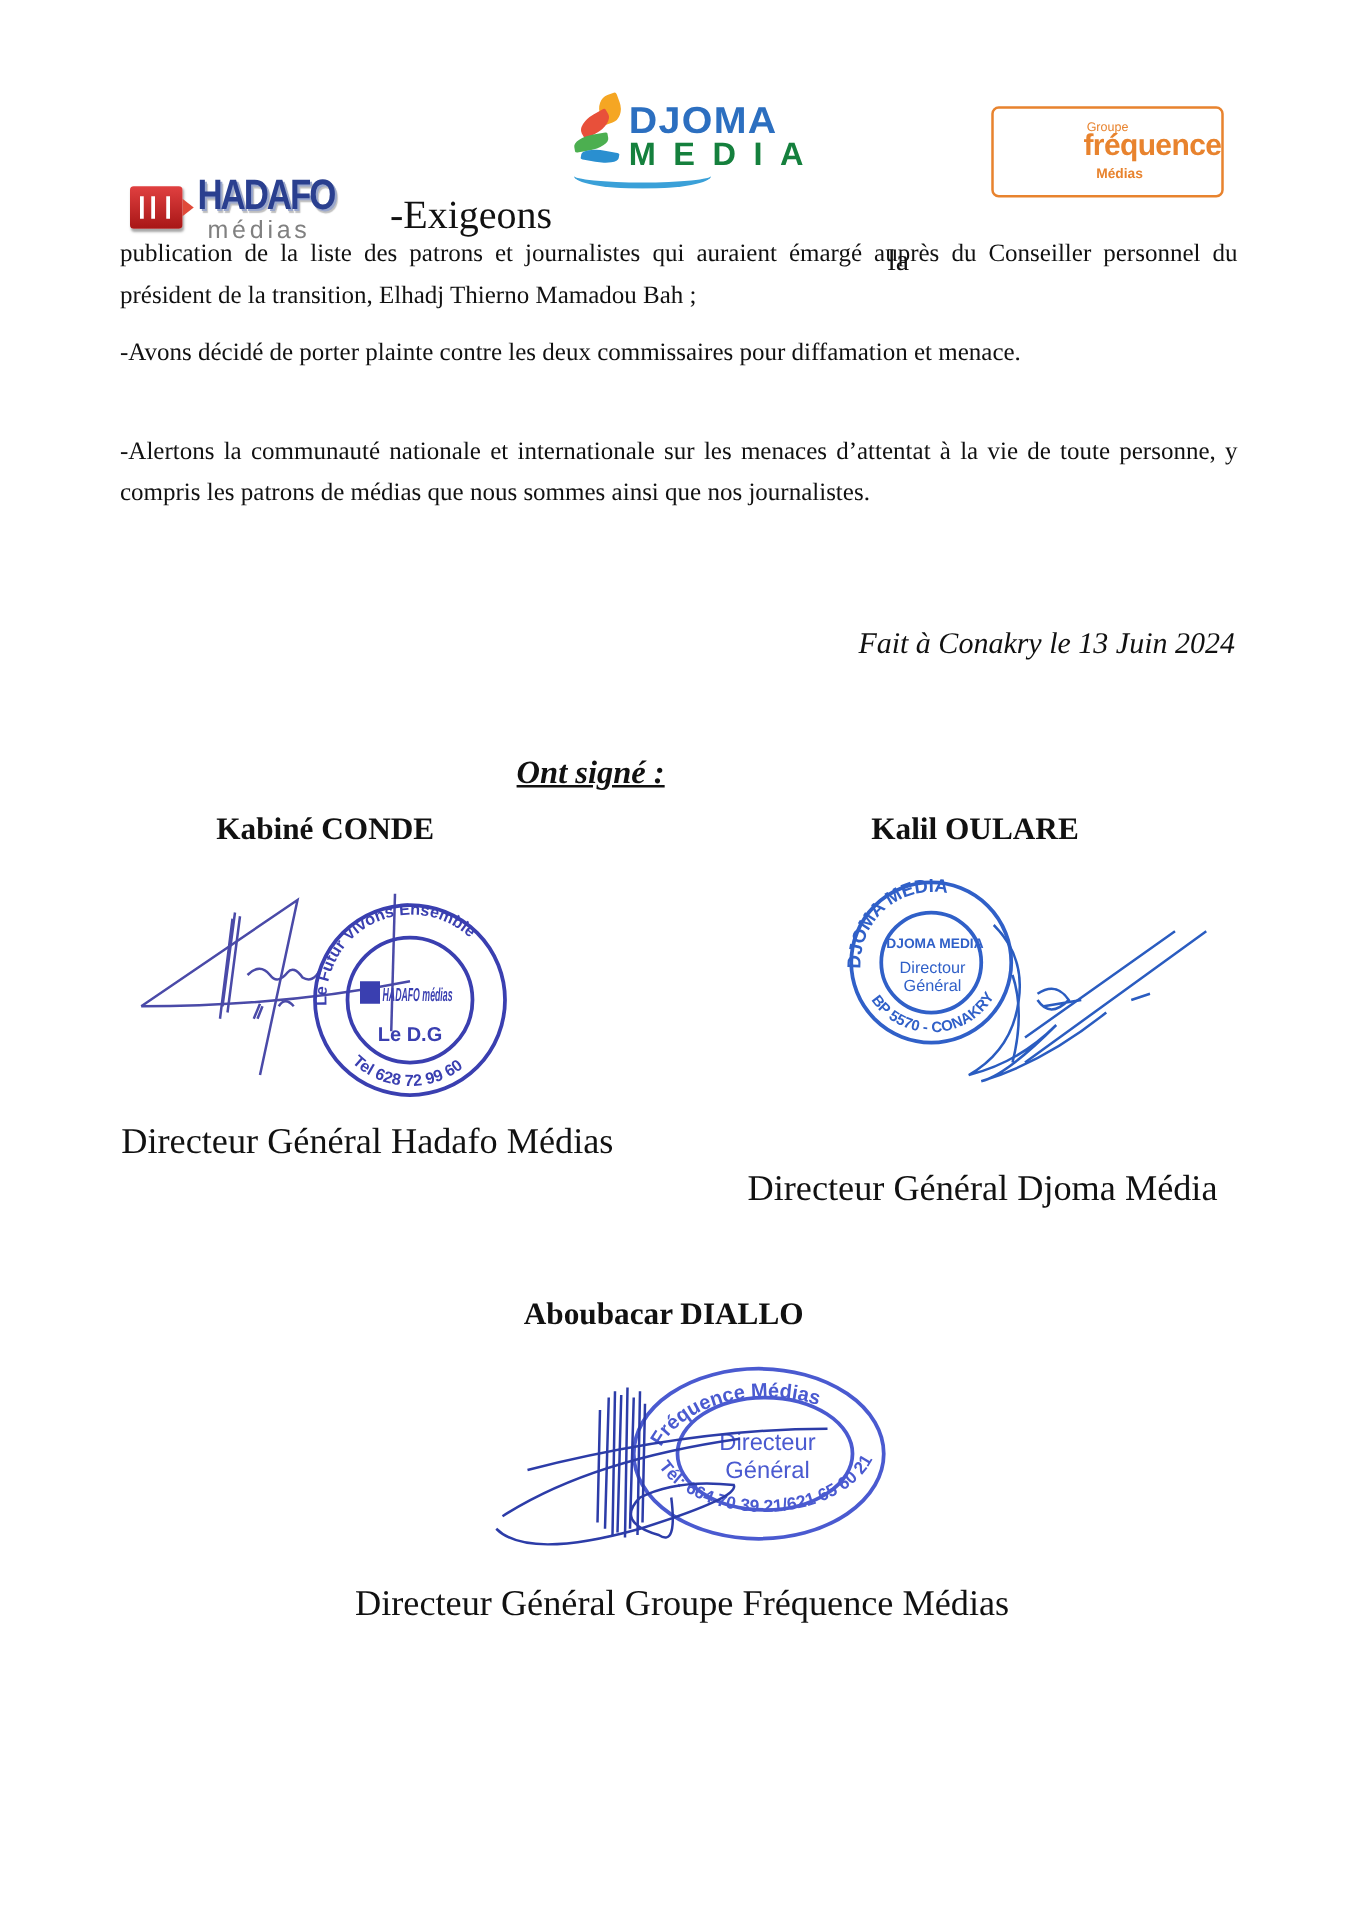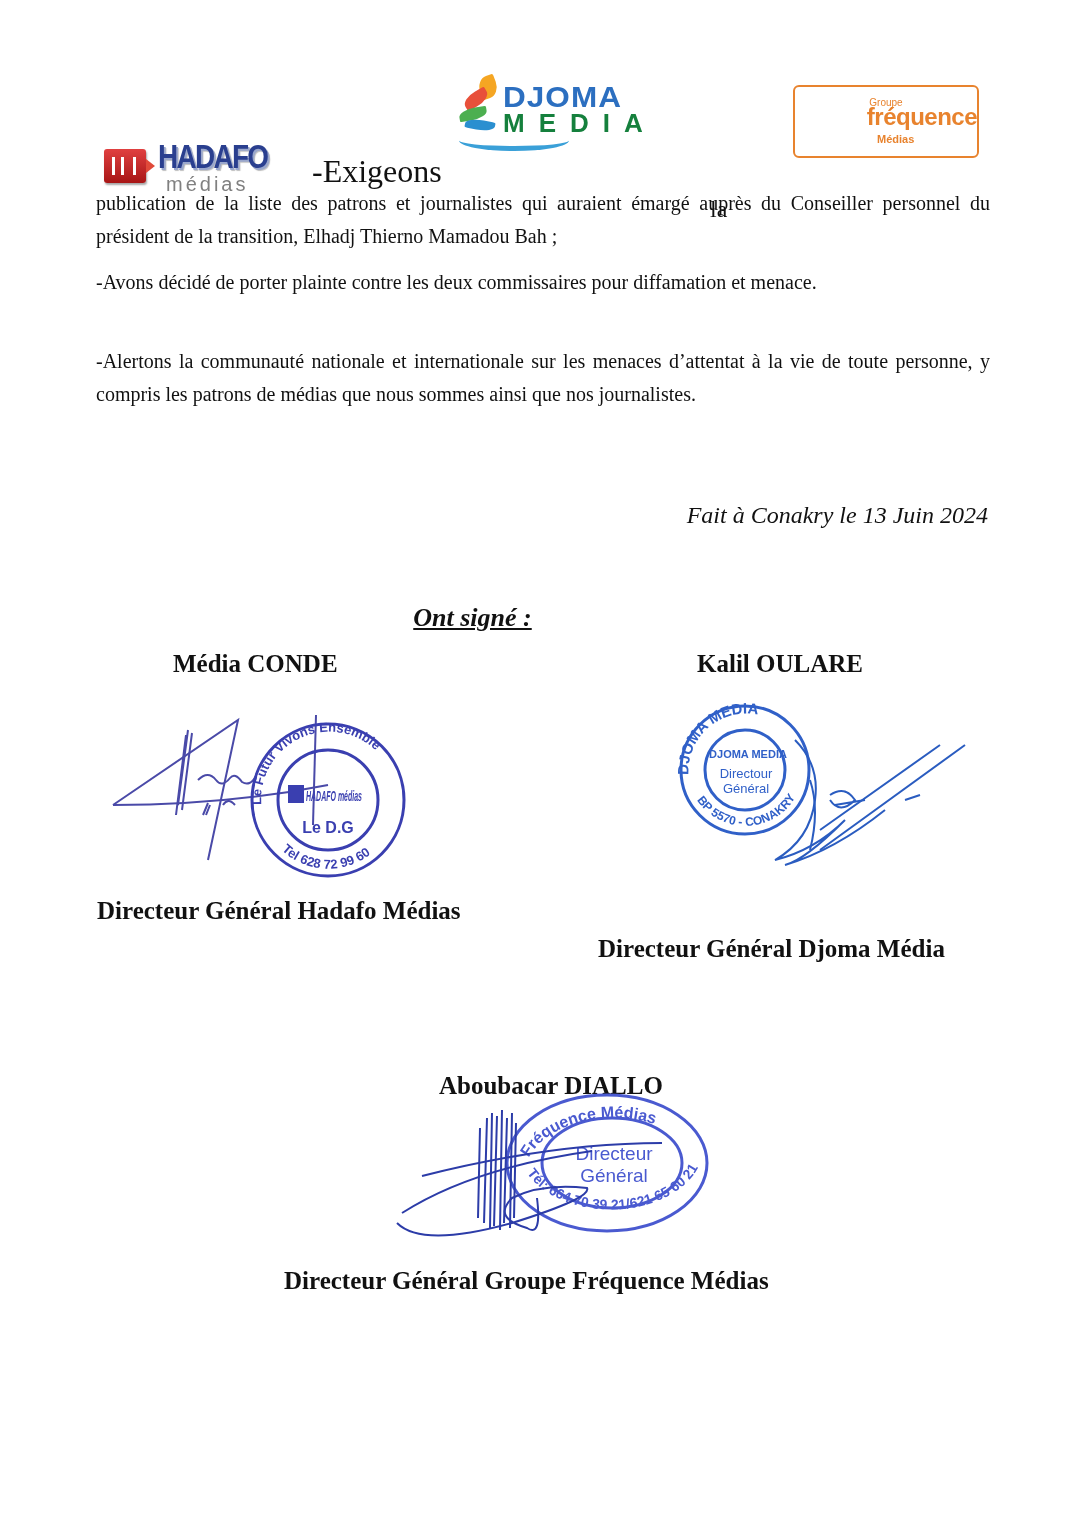--- a/index.html
+++ b/index.html
@@ -46,21 +46,21 @@
   
   .para { position:absolute; left:96px; width:894px; font-size:20px; line-height:33px;
     text-align: justify; }
   .exig-a { position:absolute; left:312px; top:155px; font-size:32px; line-height:33px; }
   .exig-b { position:absolute; left:710px; top:155px; font-size:24px; line-height:33px;margin-top:38px; }
   .date-line { position:absolute; right:98px; top:502px; font-style:italic; font-size:24px; }
 
   .signed-title { position:absolute; left:0; width:945px; top:603px; text-align:center;
     font-style:italic; font-weight:bold; font-size:26px; text-decoration: underline; }
   .name { position:absolute; font-weight:bold; font-size:25px; }
-  .role { position:absolute; font-weight:bold; font-size:25px; white-space:nowrap; }
+  .role { position:absolute; font-weight:normal; font-size:29px; white-space:nowrap; }
 
   svg text { font-family: "Liberation Sans", "DejaVu Sans", sans-serif; }
 </style>
 </head>
 <body>
 
 <div class="abs logo-hadafo">
   <div class="hadafo-box"></div>
   <div class="hadafo-arrow"></div>
   <div class="hadafo-word">HADAFO</div>
@@ -88,21 +88,21 @@
 <div class="exig-a">-Exigeons</div>
 <div class="exig-b">la</div>
 <div class="para" style="top:187px;">publication de la liste des patrons et journalistes qui auraient émargé auprès du Conseiller personnel du président de la transition, Elhadj Thierno Mamadou Bah ;</div>
 <div class="para" style="top:266px;">-Avons décidé de porter plainte contre les deux commissaires pour diffamation et menace.</div>
 <div class="para" style="top:345px;">-Alertons la communauté nationale et internationale sur les menaces d’attentat à la vie de toute personne, y compris les patrons de médias que nous sommes ainsi que nos journalistes.</div>
 
 <div class="date-line">Fait à Conakry le 13 Juin 2024</div>
 
 <div class="signed-title">Ont signé :</div>
 
-<div class="name" style="left:173px; top:650px;">Média CONDE</div>
+<div class="name" style="left:173px; top:650px;">Kabiné CONDE</div>
 <svg class="abs" style="left:108px; top:705px;" width="300" height="185" viewBox="0 0 300 185">
   <g stroke="#4a4aa8" fill="none" stroke-width="2">
     <path d="M80,25 L70,100 M84,28 L74,105 M78,30 L68,110"></path>
     <path d="M5,100 L130,15 L100,155"></path>
     <path d="M90,75 q10,-10 18,0 q6,8 14,-2 q5,-6 12,4 q8,5 14,-6"></path>
     <path d="M5,100 Q120,100 220,80"></path>
     <path d="M208,10 L205,120"></path>
     <path d="M95,110 l5,-12 M102,100 l-4,10 M115,100 q5,-8 12,0"></path>
   </g>
   <g fill="none" stroke="#3a3fb0" stroke-width="3">
@@ -138,21 +138,21 @@
   <text x="76" y="93" font-size="13" fill="#3060c8" text-anchor="middle">Général</text>
   <g stroke="#2a5cc0" fill="none" stroke-width="2">
     <path d="M125,40 q25,25 20,60 q-5,40 -40,60 q40,-10 70,-40 q-40,40 -60,45 q50,-15 100,-55"></path>
     <path d="M150,130 L270,45 M150,150 L295,45"></path>
     <path d="M160,95 q15,-10 25,5 q-15,15 -25,0 M165,105 l30,-5 M235,100 L250,95"></path>
     <path d="M140,80 q10,30 0,70"></path>
   </g>
 </svg>
 <div class="role" style="left:598px; top:897px;margin-top:38px;">Directeur Général Djoma Média</div>
 
-<div class="name" style="left:439px; top:1038px;margin-top:34px;">Aboubacar DIALLO</div>
+<div class="name" style="left:419px; top:1038px;">Aboubacar DIALLO</div>
 <svg class="abs" style="left:392px; top:1088px;" width="320" height="160" viewBox="0 0 320 160">
   <g fill="none" stroke="#4a5ad0" stroke-width="3">
     <ellipse cx="215" cy="75" rx="100" ry="68"></ellipse>
     <ellipse cx="220" cy="75" rx="70" ry="45"></ellipse>
   </g>
   <defs>
     <path id="ringF1" d="M132,85 A90,60 0 0,1 300,60"></path>
     <path id="ringF2" d="M135,85 A92,62 0 0,0 308,75"></path>
   </defs>
   <text font-size="16" font-weight="bold" fill="#4a5ad0"><textPath href="#ringF1" startOffset="8%">Fréquence Médias</textPath></text>

